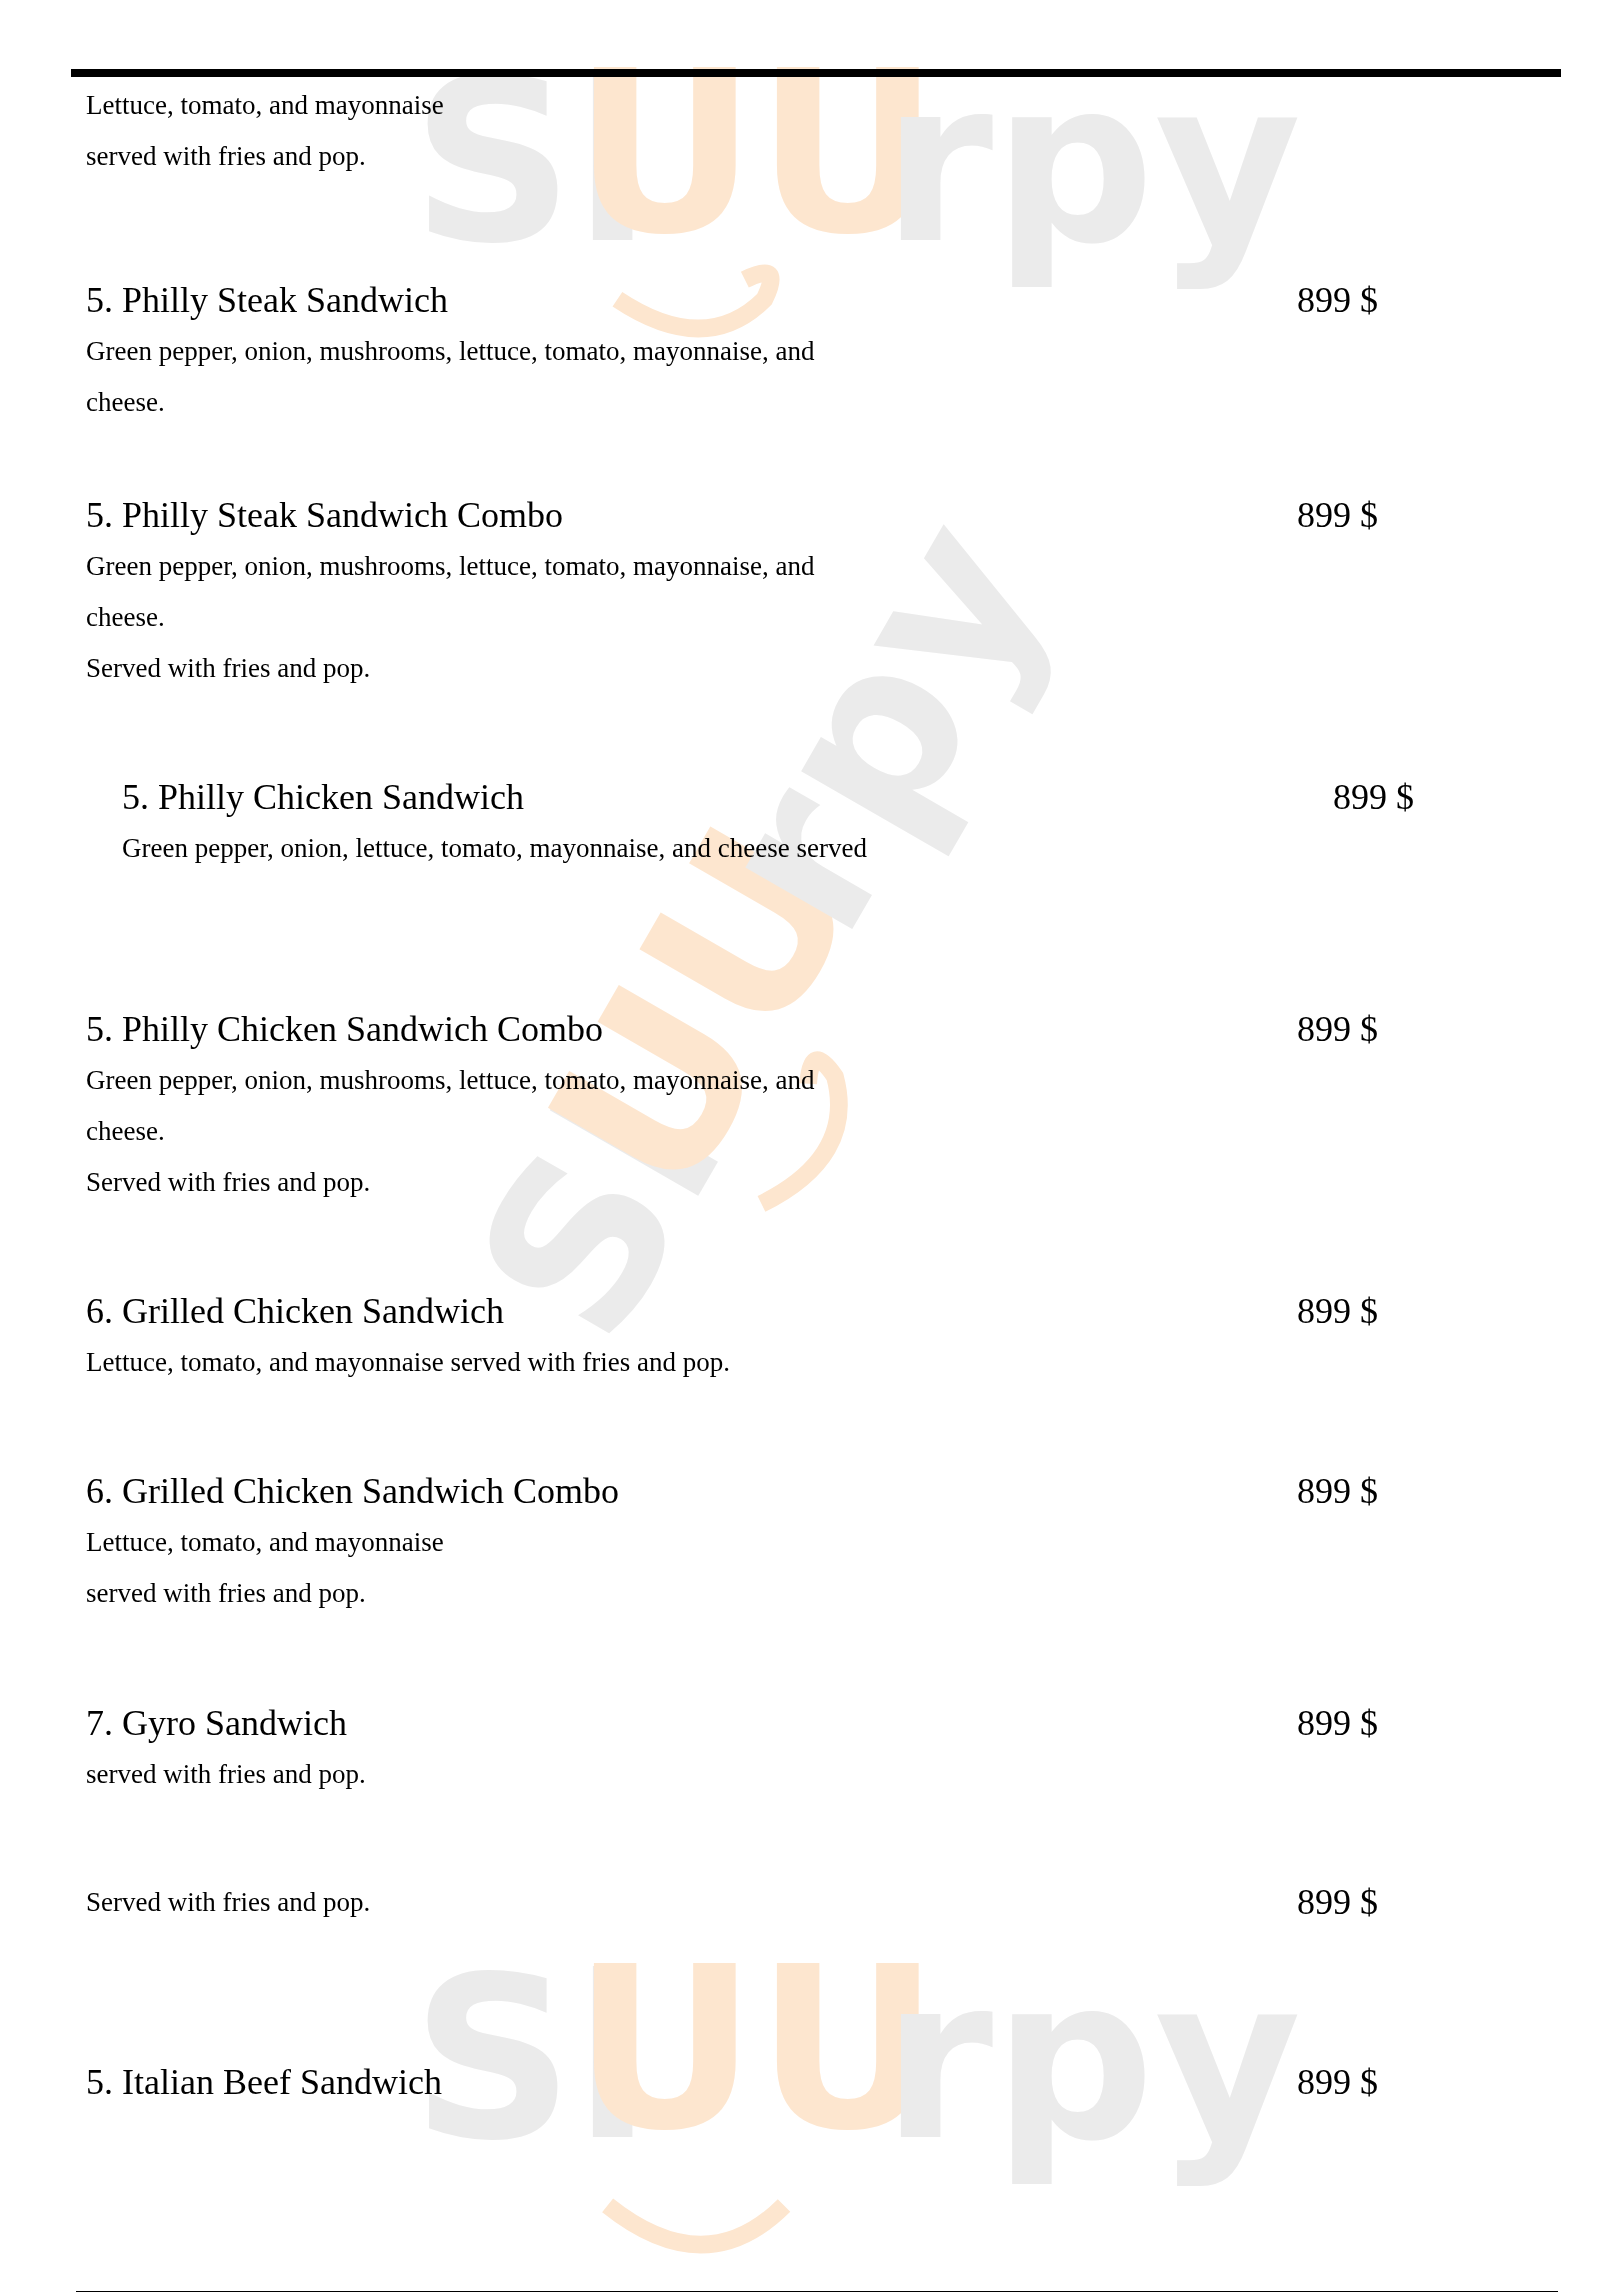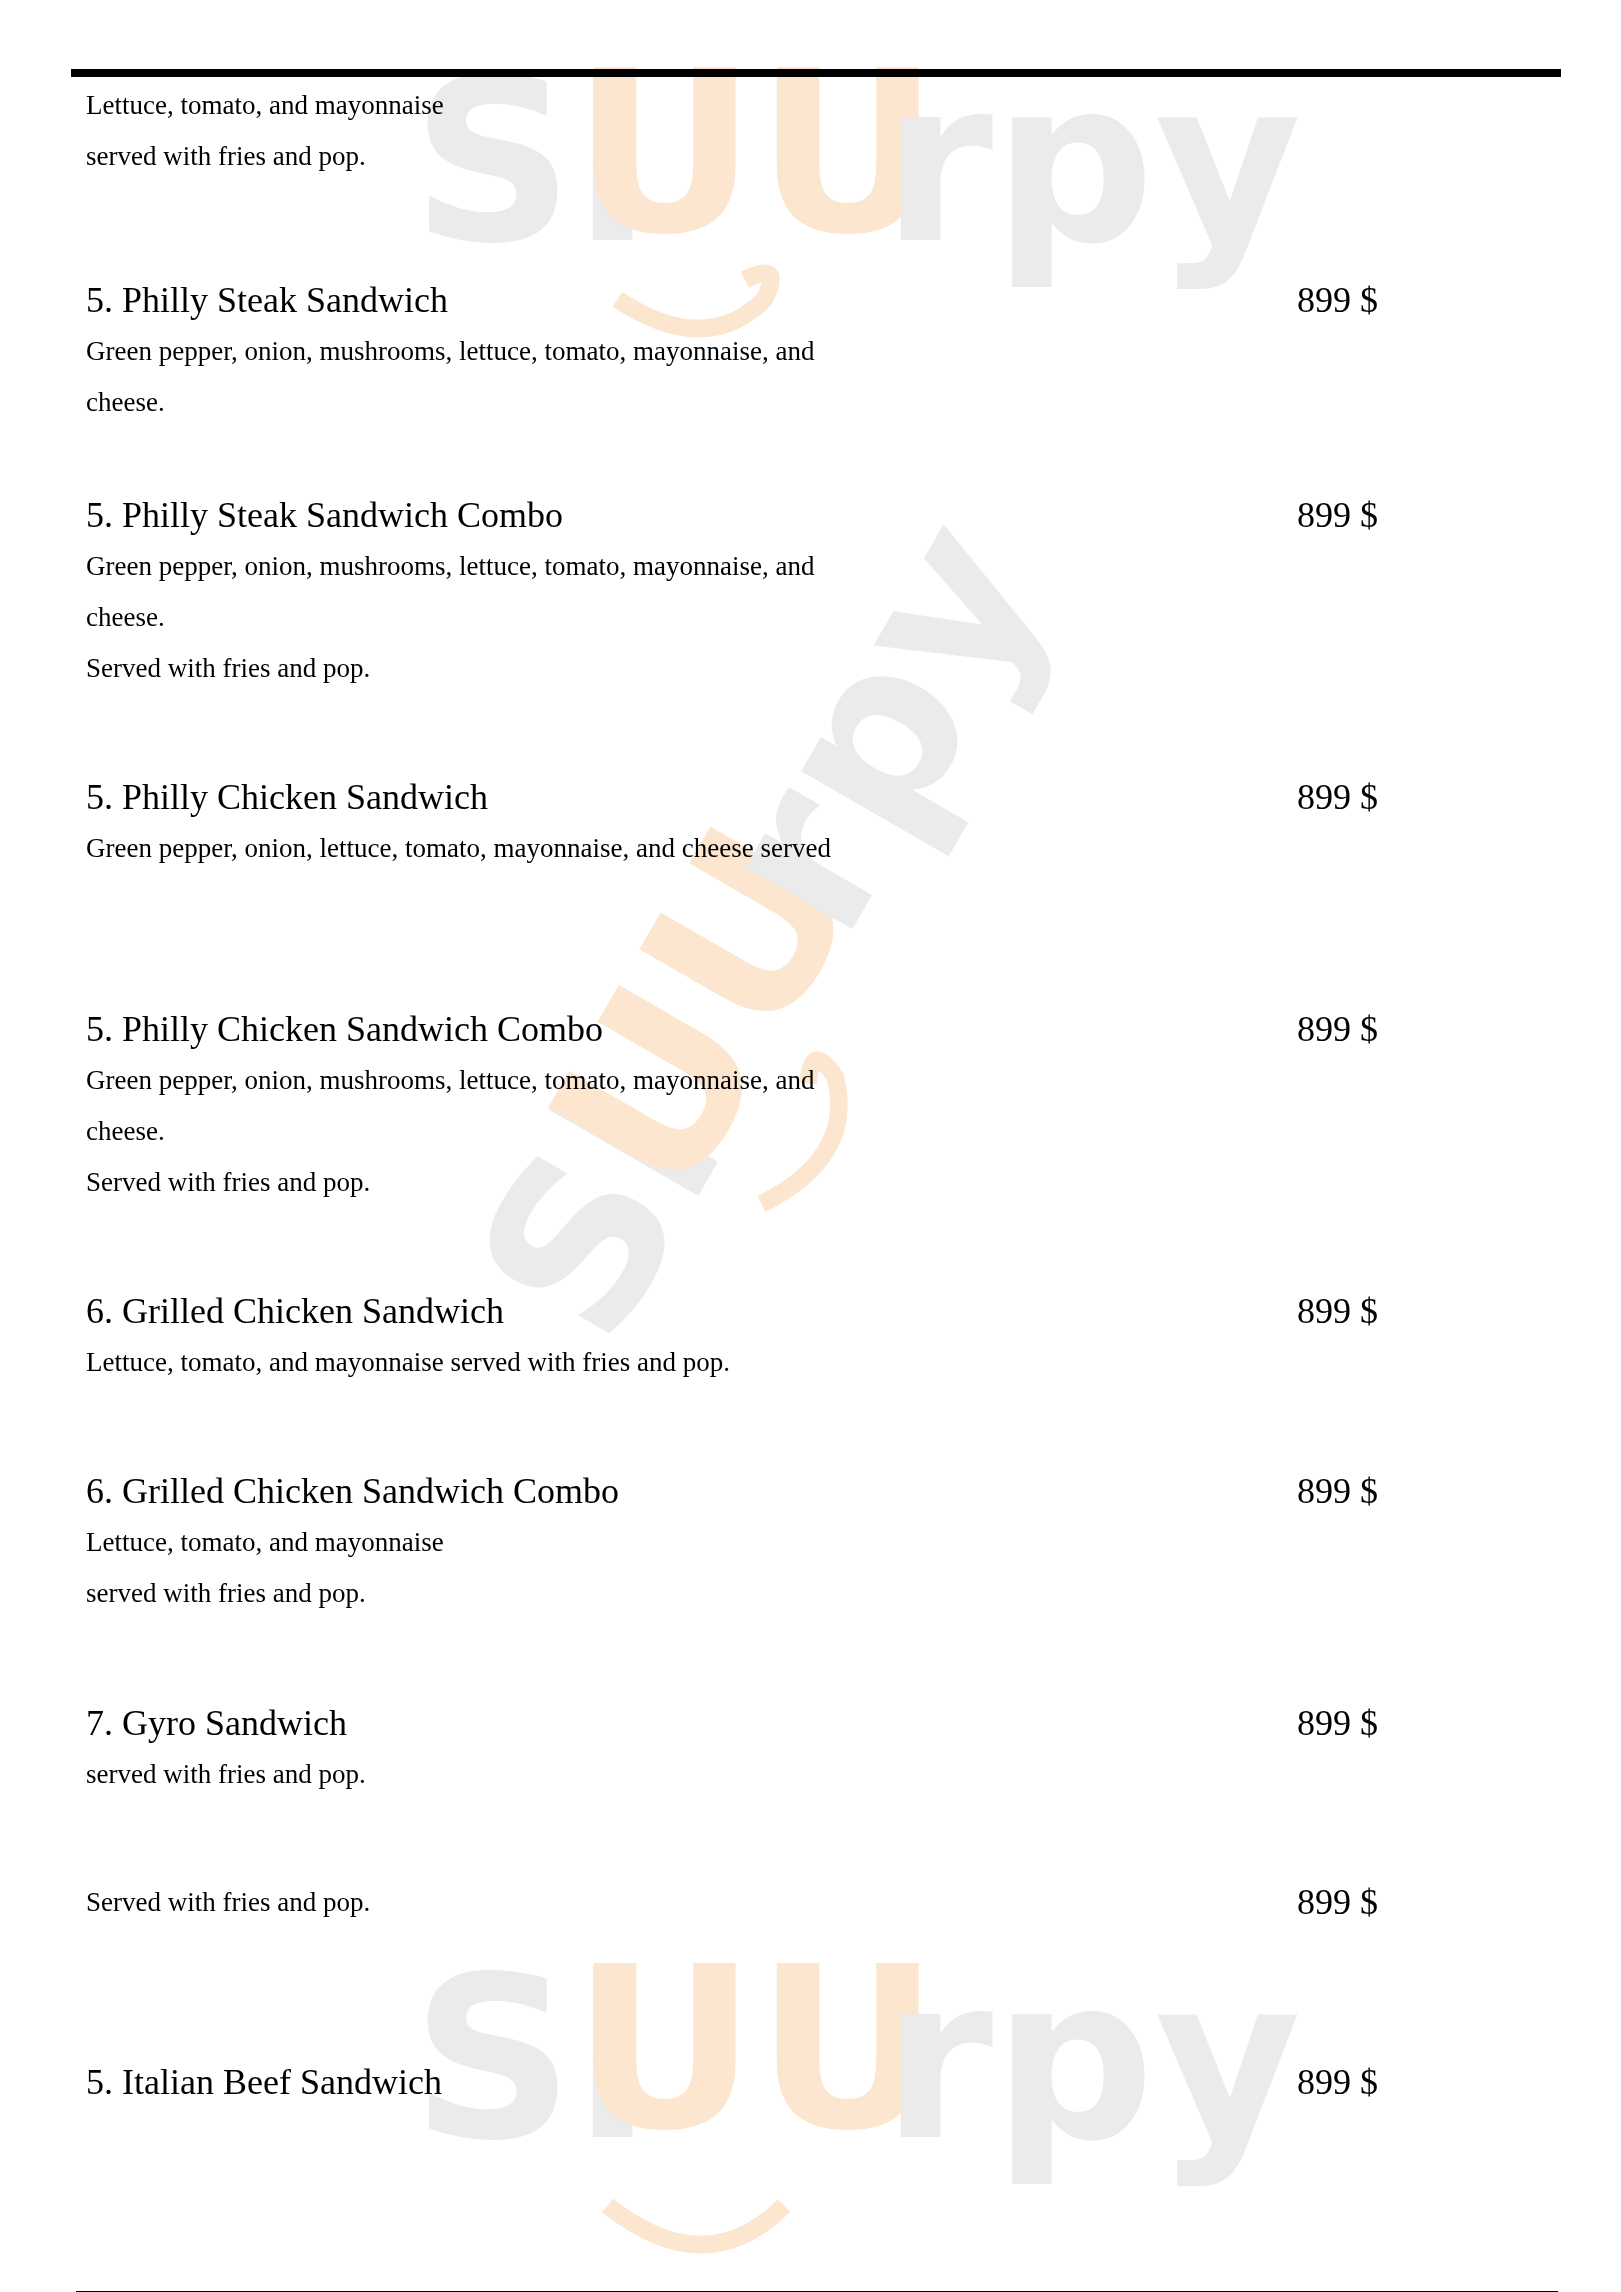--- a/index.html
+++ b/index.html
@@ -63,21 +63,21 @@
 <div class="item" style="top:490px;">
   <div class="name">5. Philly Steak Sandwich Combo</div>
   <div class="price">899 $</div>
   <div class="desc">
     <div>Green pepper, onion, mushrooms, lettuce, tomato, mayonnaise, and</div>
     <div>cheese.</div>
     <div>Served with fries and pop.</div>
   </div>
 </div>
 
-<div class="item" style="top:772px;">
+<div class="item" style="top:772px;margin-left:36px;">
   <div class="name">5. Philly Chicken Sandwich</div>
   <div class="price">899 $</div>
   <div class="desc">
     <div>Green pepper, onion, lettuce, tomato, mayonnaise, and cheese served</div>
   </div>
 </div>
 
 <div class="item" style="top:1004px;">
   <div class="name">5. Philly Chicken Sandwich Combo</div>
   <div class="price">899 $</div>

